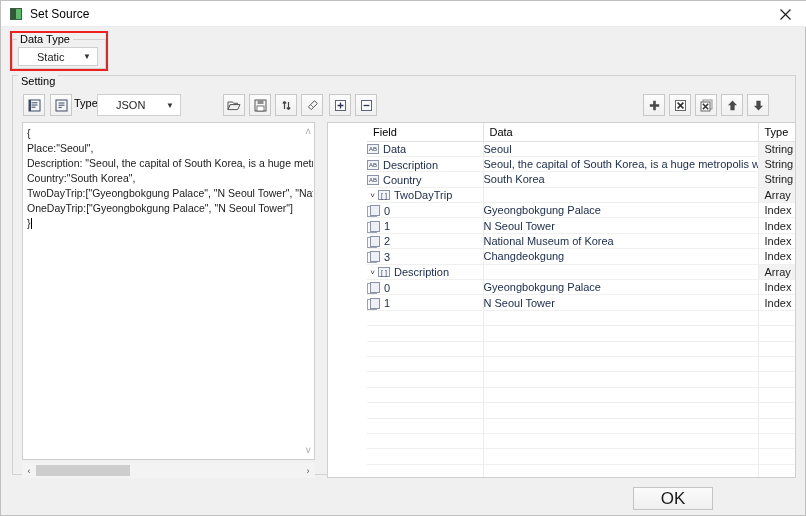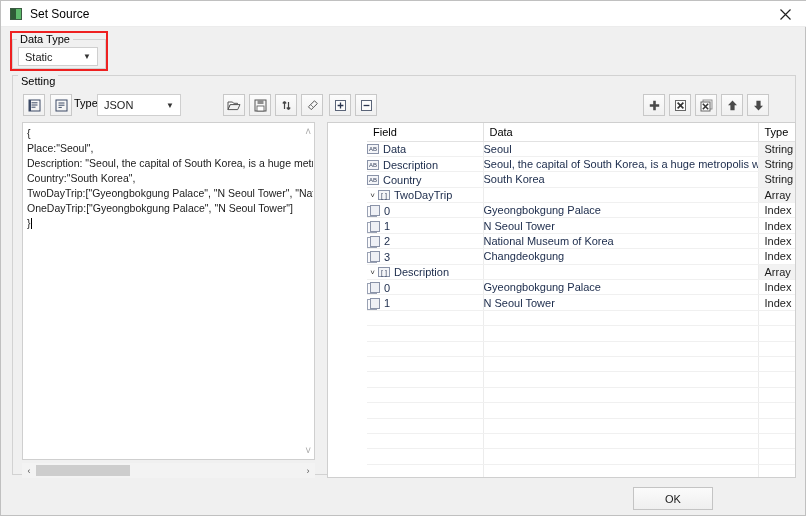--- a/index.html
+++ b/index.html
@@ -74,21 +74,21 @@
     z-index: 2;
   }
   .combo {
     position: absolute;
     background: #fff;
     border: 1px solid #cfcfcf;
     display: flex; align-items: center;
     cursor: pointer;
   }
   .combo .combo-text {
-    padding-left: 6px; font-size: 11px; color: #222; flex: 1;
+    padding-left: 18px; font-size: 11px; color: #222; flex: 1;
   }
   .combo .combo-arrow {
     width: 20px; text-align: center;
     font-size: 8px; color: #333;
   }
   .datatype-combo {
     left: 6px; top: 14px; width: 80px; height: 19px;
   }
   .red-highlight {
     position: absolute;
@@ -296,21 +296,21 @@
   .indent-1 { padding-left: 12px; }
   .indent-2 { padding-left: 26px; }
   .label-txt { vertical-align: middle; }
 
   
   .btn {
     position: absolute;
     height: 23px; width: 80px;
     background: linear-gradient(#fbfbfb, #efefef);
     border: 1px solid #c4c4c4;
-    font-size: 11px; color: #1a1a1a;
+    font-size: 17px; color: #1a1a1a;
     display: flex; align-items: center; justify-content: center;
     cursor: pointer;
   }
   .btn-ok { left: 632px; top: 486px; }
   .btn-cancel { left: 716px; top: 486px; }
 </style>
 </head>
 <body>
 
 <div class="window">

